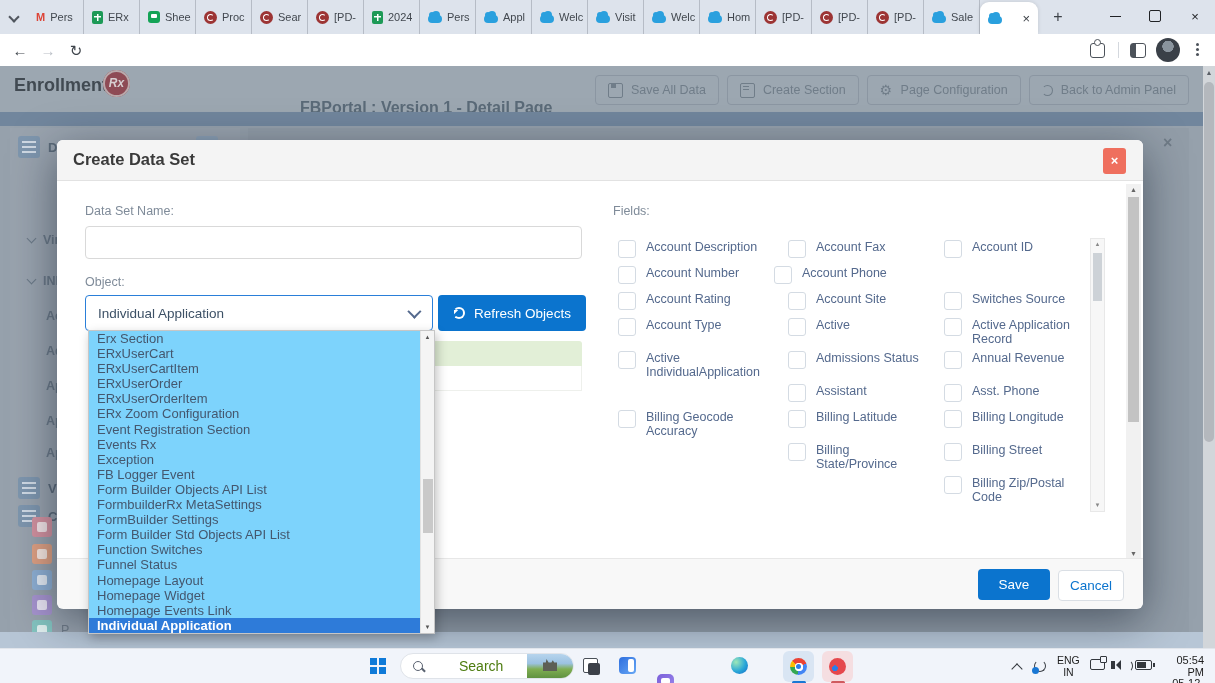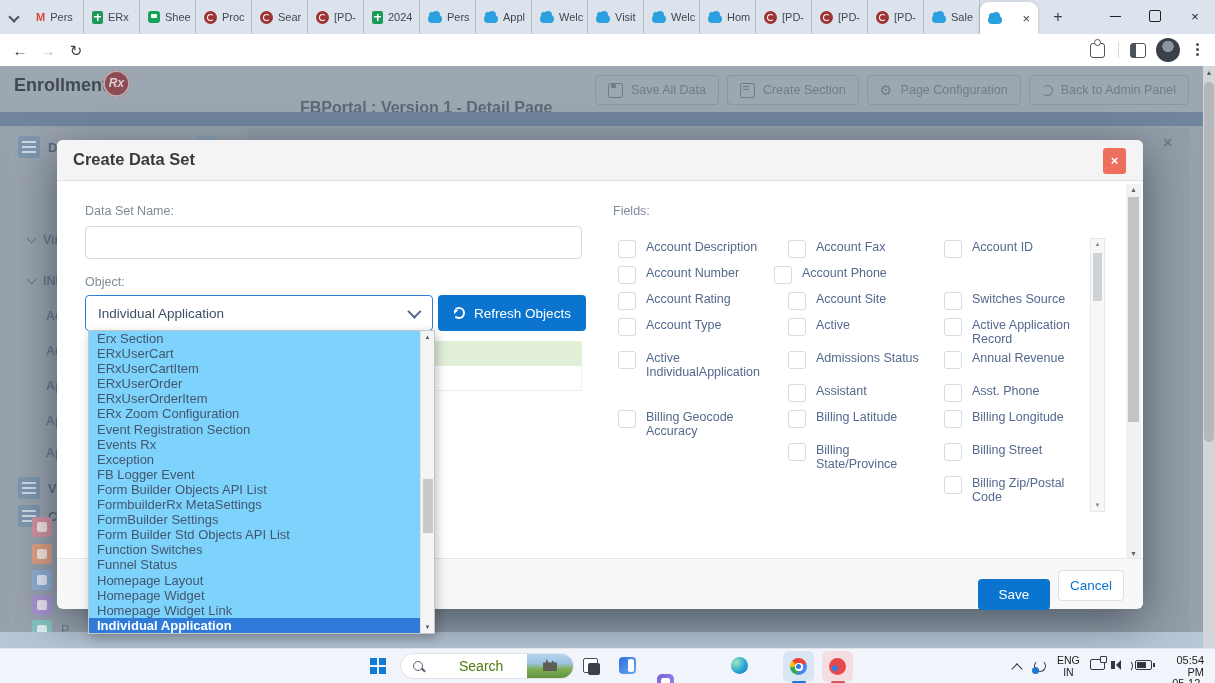--- a/index.html
+++ b/index.html
@@ -154,21 +154,21 @@
   #fsb .fup{top:0;} #fsb .fdn{bottom:0;}
   #fsb .thumb{position:absolute;left:1.5px;top:14px;width:9px;height:48px;background:#cdd2d7;}
   
   #msb{position:absolute;left:1069px;top:44px;width:15px;height:376px;background:#f1f1f1;}
   #msb .fup,#msb .fdn{position:absolute;left:0;width:100%;height:12px;font-size:7px;color:#666;text-align:center;line-height:12px;}
   #msb .fup{top:0;} #msb .fdn{bottom:0;}
   #msb .thumb{position:absolute;left:2px;top:13px;width:11px;height:225px;background:#c3c3c3;}
   
   #mfooter{position:absolute;left:0;top:418px;width:100%;height:50px;background:#f8f8f8;
     border-top:1px solid #e7e7e7;border-radius:0 0 6px 6px;}
-  #savebtn{position:absolute;left:921px;top:20px;width:72px;height:31px;background:#0b74ce;
+  #savebtn{position:absolute;left:921px;top:10px;width:72px;height:31px;background:#0b74ce;
     border-radius:4px;color:#fff;font-size:13.5px;text-align:center;line-height:31px;}
   #cancelbtn{position:absolute;left:1001px;top:11px;width:66px;height:31px;background:#fff;
     border:1px solid #dadfe5;box-sizing:border-box;border-radius:4px;color:#0b74ce;
     font-size:13.5px;text-align:center;line-height:29px;}
   
   #taskbar{position:absolute;left:0;top:648px;width:1215px;height:35px;background:#f1f4fa;border-top:1px solid #e1e5eb;}
   .tbicon{position:absolute;top:6px;}
   #startbtn{left:370px;display:grid;grid-template:7px 7px/7px 7px;gap:1.5px;top:9px;}
   #startbtn span{background:#0f7ad8;}
   #searchpill{left:400px;top:4px;width:174px;height:26px;background:#fff;border:1px solid #dfe3e9;
@@ -595,21 +595,21 @@
           <div class="opt">Exception</div>
           <div class="opt">FB Logger Event</div>
           <div class="opt">Form Builder Objects API List</div>
           <div class="opt">FormbuilderRx MetaSettings</div>
           <div class="opt">FormBuilder Settings</div>
           <div class="opt">Form Builder Std Objects API List</div>
           <div class="opt">Function Switches</div>
           <div class="opt">Funnel Status</div>
           <div class="opt">Homepage Layout</div>
           <div class="opt">Homepage Widget</div>
-          <div class="opt">Homepage Widget Link</div>
+          <div class="opt">Homepage Events Link</div>
           <div class="opt sel">Individual Application</div>
         </div>
       <div id="ddsb">
         <div class="ddarrow" style="top:0">▲</div>
         <div id="ddthumb"></div>
         <div class="ddarrow" style="bottom:0">▼</div>
       </div>
     </div>
   </div>
 

